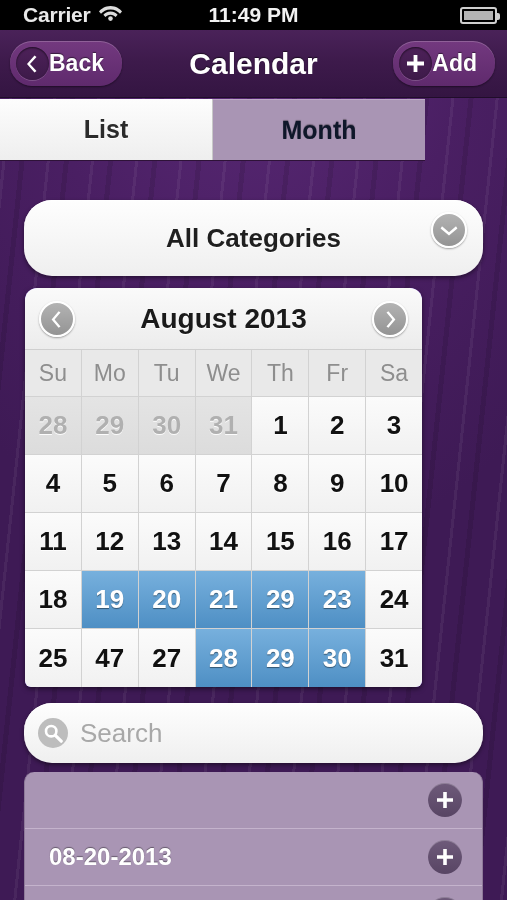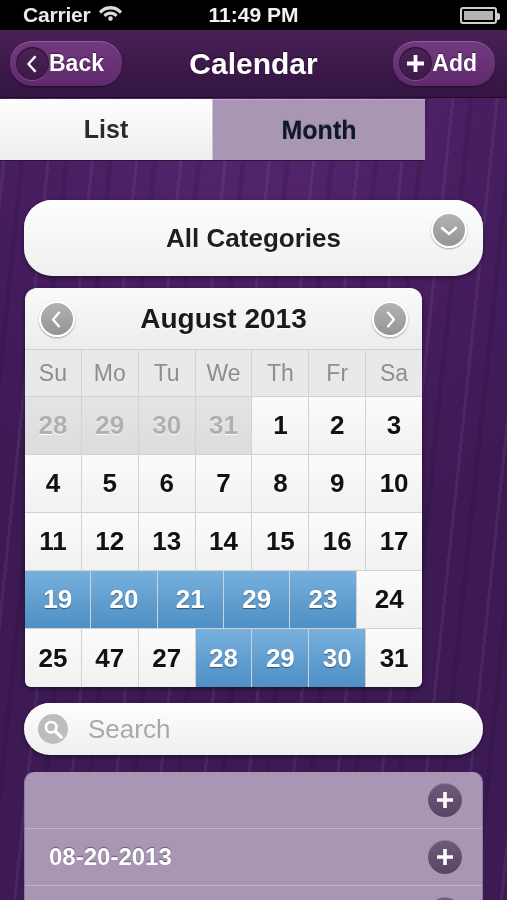--- a/index.html
+++ b/index.html
@@ -280,25 +280,25 @@
   .cal-cell.selected {
     background: linear-gradient(180deg, #77b0dd 0%, #4e8fc4 100%);
     color: #ffffff;
     text-shadow: 0 1px 1px rgba(0,0,0,0.45);
   }
   .cal-row:last-child .cal-cell { border-bottom: none; }
 
   
   #search-bar {
     top: 703px;
-    height: 52px;
+    height: 60px;
     display: flex;
     align-items: center;
     padding-left: 14px;
-    gap: 20px;
+    gap: 12px;
     cursor: text;
   }
   .search-circle {
     width: 30px; height: 30px;
     border-radius: 50%;
     background: #bdbdbd;
     display: flex;
     align-items: center;
     justify-content: center;
     flex: none;
@@ -455,20 +455,21 @@
         <div class="cal-row">
           <div class="cal-cell day">11</div>
           <div class="cal-cell day">12</div>
           <div class="cal-cell day">13</div>
           <div class="cal-cell day">14</div>
           <div class="cal-cell day">15</div>
           <div class="cal-cell day">16</div>
           <div class="cal-cell day">17</div>
         </div>
         <div class="cal-row">
+          <div class="cal-cell day">18</div>
           <div class="cal-cell day selected">19</div>
           <div class="cal-cell day selected">20</div>
           <div class="cal-cell day selected">21</div>
           <div class="cal-cell day selected">29</div>
           <div class="cal-cell day selected">23</div>
           <div class="cal-cell day">24</div>
         </div>
         <div class="cal-row">
           <div class="cal-cell day">25</div>
           <div class="cal-cell day">47</div>

